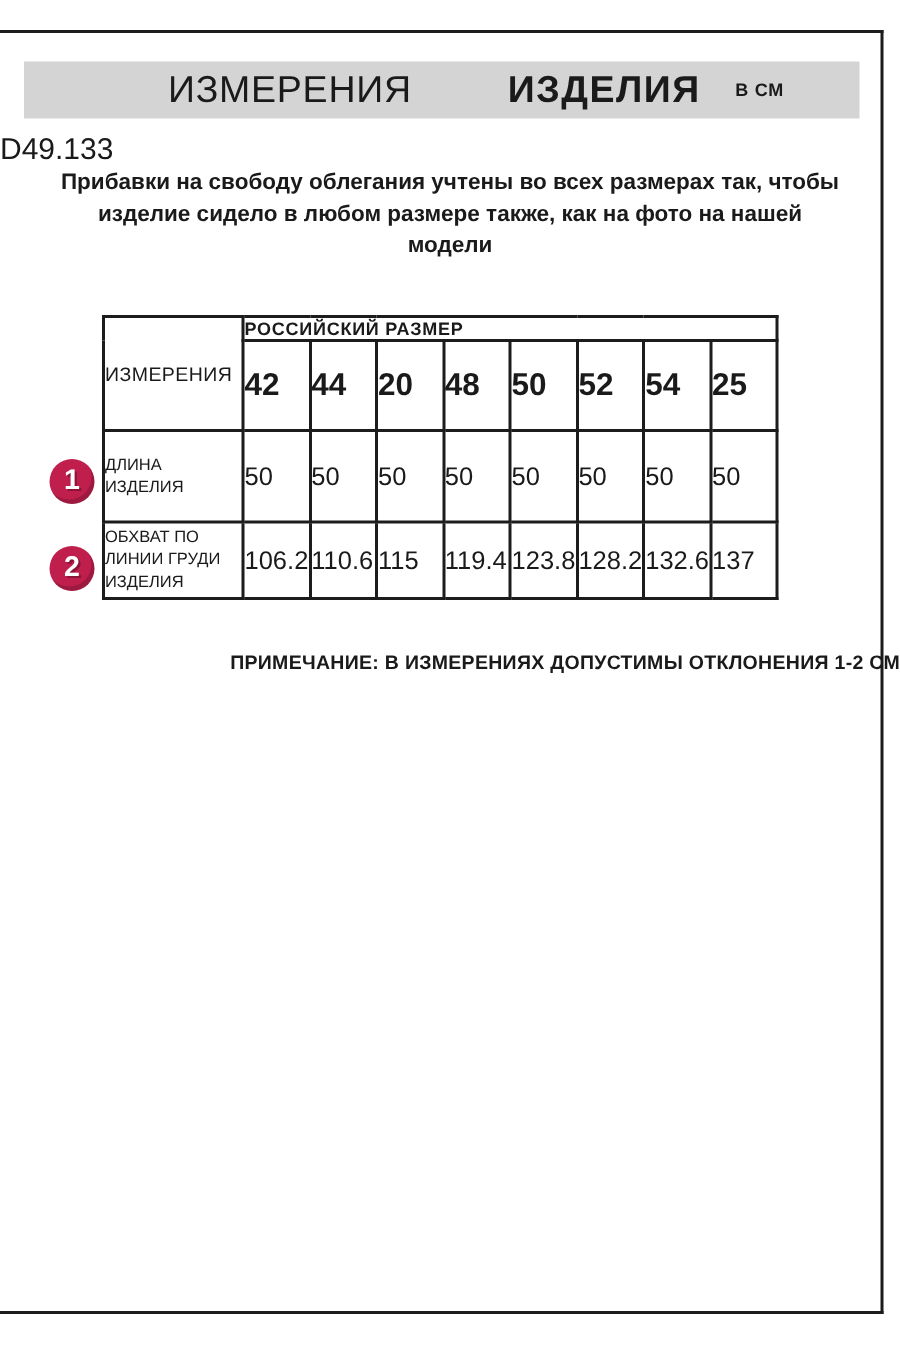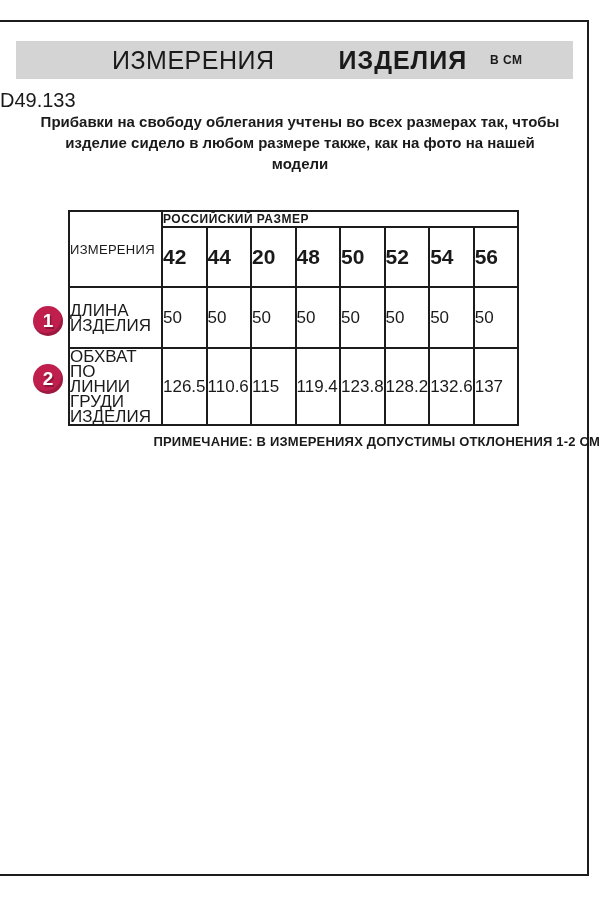--- a/index.html
+++ b/index.html
@@ -100,21 +100,21 @@
   }
   .cell-size{
     width:42.5px;
     height:58px;
     font-size:21px;
     font-weight:700;
   }
   .row-length{height:61px;}
   .row-chest{height:51px;}
   .cell-rowlabel{
-    font-size:17px;
+    font-size:11px;
     line-height:15px;
     white-space:pre-line;
     font-weight:400;
     border-radius:14px;
   }
   .cell-val{
     font-size:17px;
     font-weight:400;
   }
   
@@ -169,39 +169,39 @@
       <td class="cell-group" colspan="8">РОССИЙСКИЙ РАЗМЕР</td>
     </tr>
     <tr>
       <td class="cell-size">42</td>
       <td class="cell-size">44</td>
       <td class="cell-size">20</td>
       <td class="cell-size">48</td>
       <td class="cell-size">50</td>
       <td class="cell-size">52</td>
       <td class="cell-size">54</td>
-      <td class="cell-size">56</td>
+      <td class="cell-size">25</td>
     </tr>
     <tr class="row-length">
       <td class="cell-rowlabel">ДЛИНА
 ИЗДЕЛИЯ</td>
       <td class="cell-val">50</td>
       <td class="cell-val">50</td>
       <td class="cell-val">50</td>
       <td class="cell-val">50</td>
       <td class="cell-val">50</td>
       <td class="cell-val">50</td>
       <td class="cell-val">50</td>
       <td class="cell-val">50</td>
     </tr>
     <tr class="row-chest">
       <td class="cell-rowlabel">ОБХВАТ ПО
 ЛИНИИ ГРУДИ
 ИЗДЕЛИЯ</td>
-      <td class="cell-val">126.5</td>
+      <td class="cell-val">106.2</td>
       <td class="cell-val">110.6</td>
       <td class="cell-val">115</td>
       <td class="cell-val">119.4</td>
       <td class="cell-val">123.8</td>
       <td class="cell-val">128.2</td>
       <td class="cell-val">132.6</td>
       <td class="cell-val">137</td>
     </tr>
   </tbody>
 </table>

